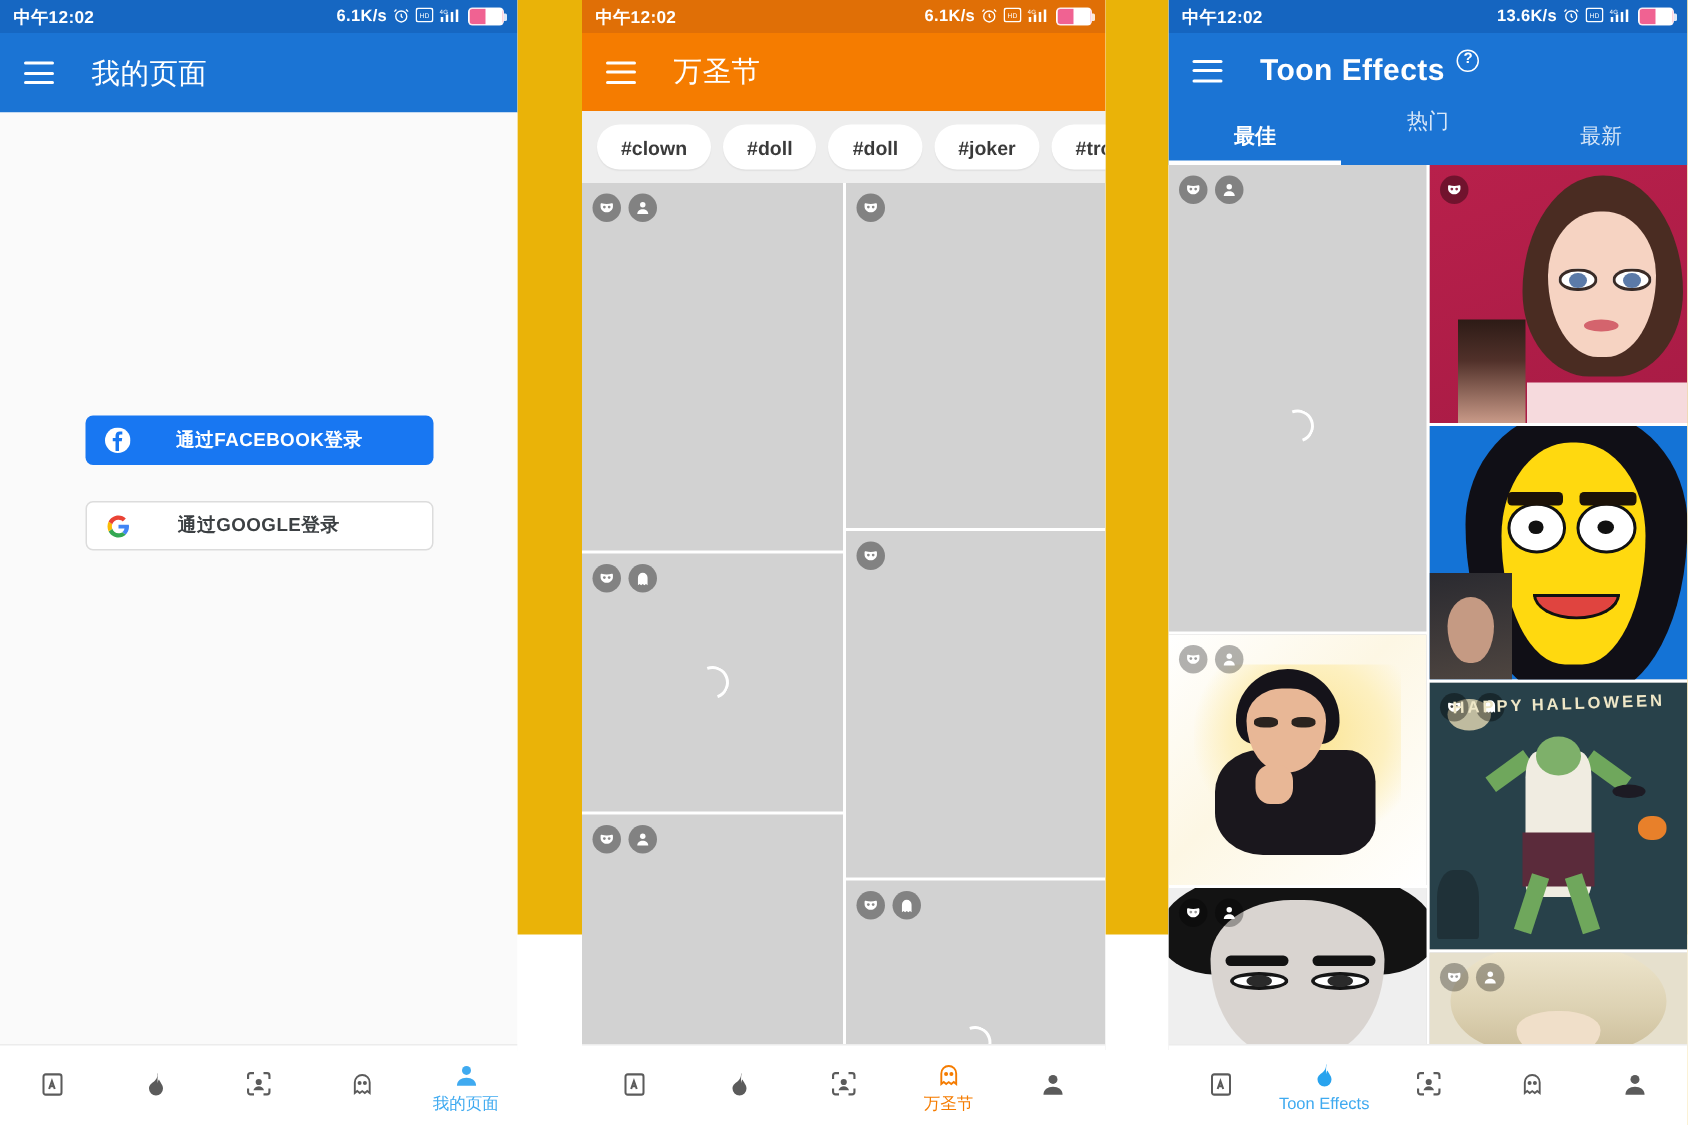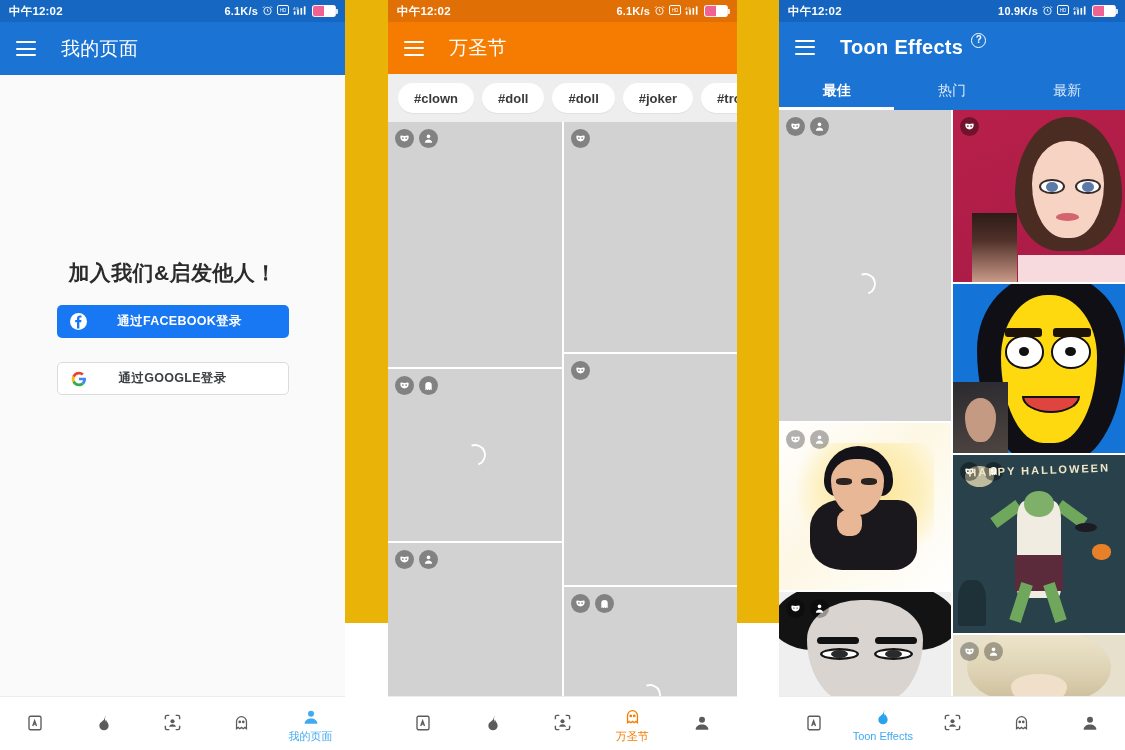--- a/index.html
+++ b/index.html
@@ -260,21 +260,20 @@
     <div class="appbar ab-blue">
       <div class="hamburger">
           <i></i>
           <i></i>
           <i></i>
         </div>
       <div class="ab-title">我的页面</div>
     </div>
 
     <div class="p1-body">
-      <div class="p1-title">加入我们&amp;启发他人！</div>
 
       <div class="btn btn-fb">
         <span class="bico">
           <svg width="17" height="17" viewBox="0 0 24 24">
               <circle cx="12" cy="12" r="12" fill="#fff"></circle>
               <path d="M13.2 22V12.9h2.6l.4-3h-3V8c0-.9.3-1.5 1.5-1.5h1.6V3.8c-.3 0-1.3-.1-2.4-.1-2.4 0-4 1.4-4 4.1v2.1H7.3v3h2.6V22z" fill="#1877f2"></path>
             </svg>
         </span>
         <span class="btxt">通过FACEBOOK登录</span>
       </div>
@@ -538,21 +537,21 @@
       </div>
     </div>
   </div>
 
   <div class="phone" id="panel3">
 
     <div class="statusbar sb-blue3">
       <span class="sb-time">中午12:02</span>
       <span class="sb-spacer"></span>
       <span class="sb-right">
-        <span class="sb-net">10.9K/s</span>
+        <span class="sb-net">13.6K/s</span>
         <span class="ic">
             <svg width="11" height="11" viewBox="0 0 24 24" fill="none" stroke="#fff" stroke-width="2">
               <circle cx="12" cy="13" r="8"></circle>
               <path d="M12 9v4l2 2M5 3 2 6M19 3l3 3"></path>
             </svg>
           </span>
         <span class="ic">
             <svg width="12" height="10" viewBox="0 0 24 20">
               <rect x="1" y="1" width="22" height="18" rx="3" fill="none" stroke="#fff" stroke-width="2"></rect>
               <text x="12" y="14" font-size="9" fill="#fff" text-anchor="middle" font-family="sans-serif">HD</text>
@@ -579,21 +578,21 @@
         </div>
       <div class="ab-title sm">Toon Effects</div>
       <div class="help-badge">?</div>
     </div>
 
     <div style="height:38px;background:#1b74d4;display:flex;align-items:stretch;">
       <div style="flex:1;display:flex;align-items:center;justify-content:center;position:relative;cursor:pointer">
         <span style="color:#fff;font-size:14px;font-weight:700">最佳</span>
         <span style="position:absolute;bottom:0;left:0;width:100%;height:3px;background:#fff"></span>
       </div>
-      <div style="flex:1;display:flex;align-items:center;justify-content:center;cursor:pointer">
+      <div style="flex:1;display:flex;align-items:flex-start;justify-content:center;cursor:pointer">
         <span style="color:#d8e7f8;font-size:14px">热门</span>
       </div>
       <div style="flex:1;display:flex;align-items:center;justify-content:center;cursor:pointer">
         <span style="color:#d8e7f8;font-size:14px">最新</span>
       </div>
     </div>
 
     <div class="grid2" style="top:110px; height:590px; gap:2px;">
       <div class="gcol">
         <div class="gcell" style="height:316px">

